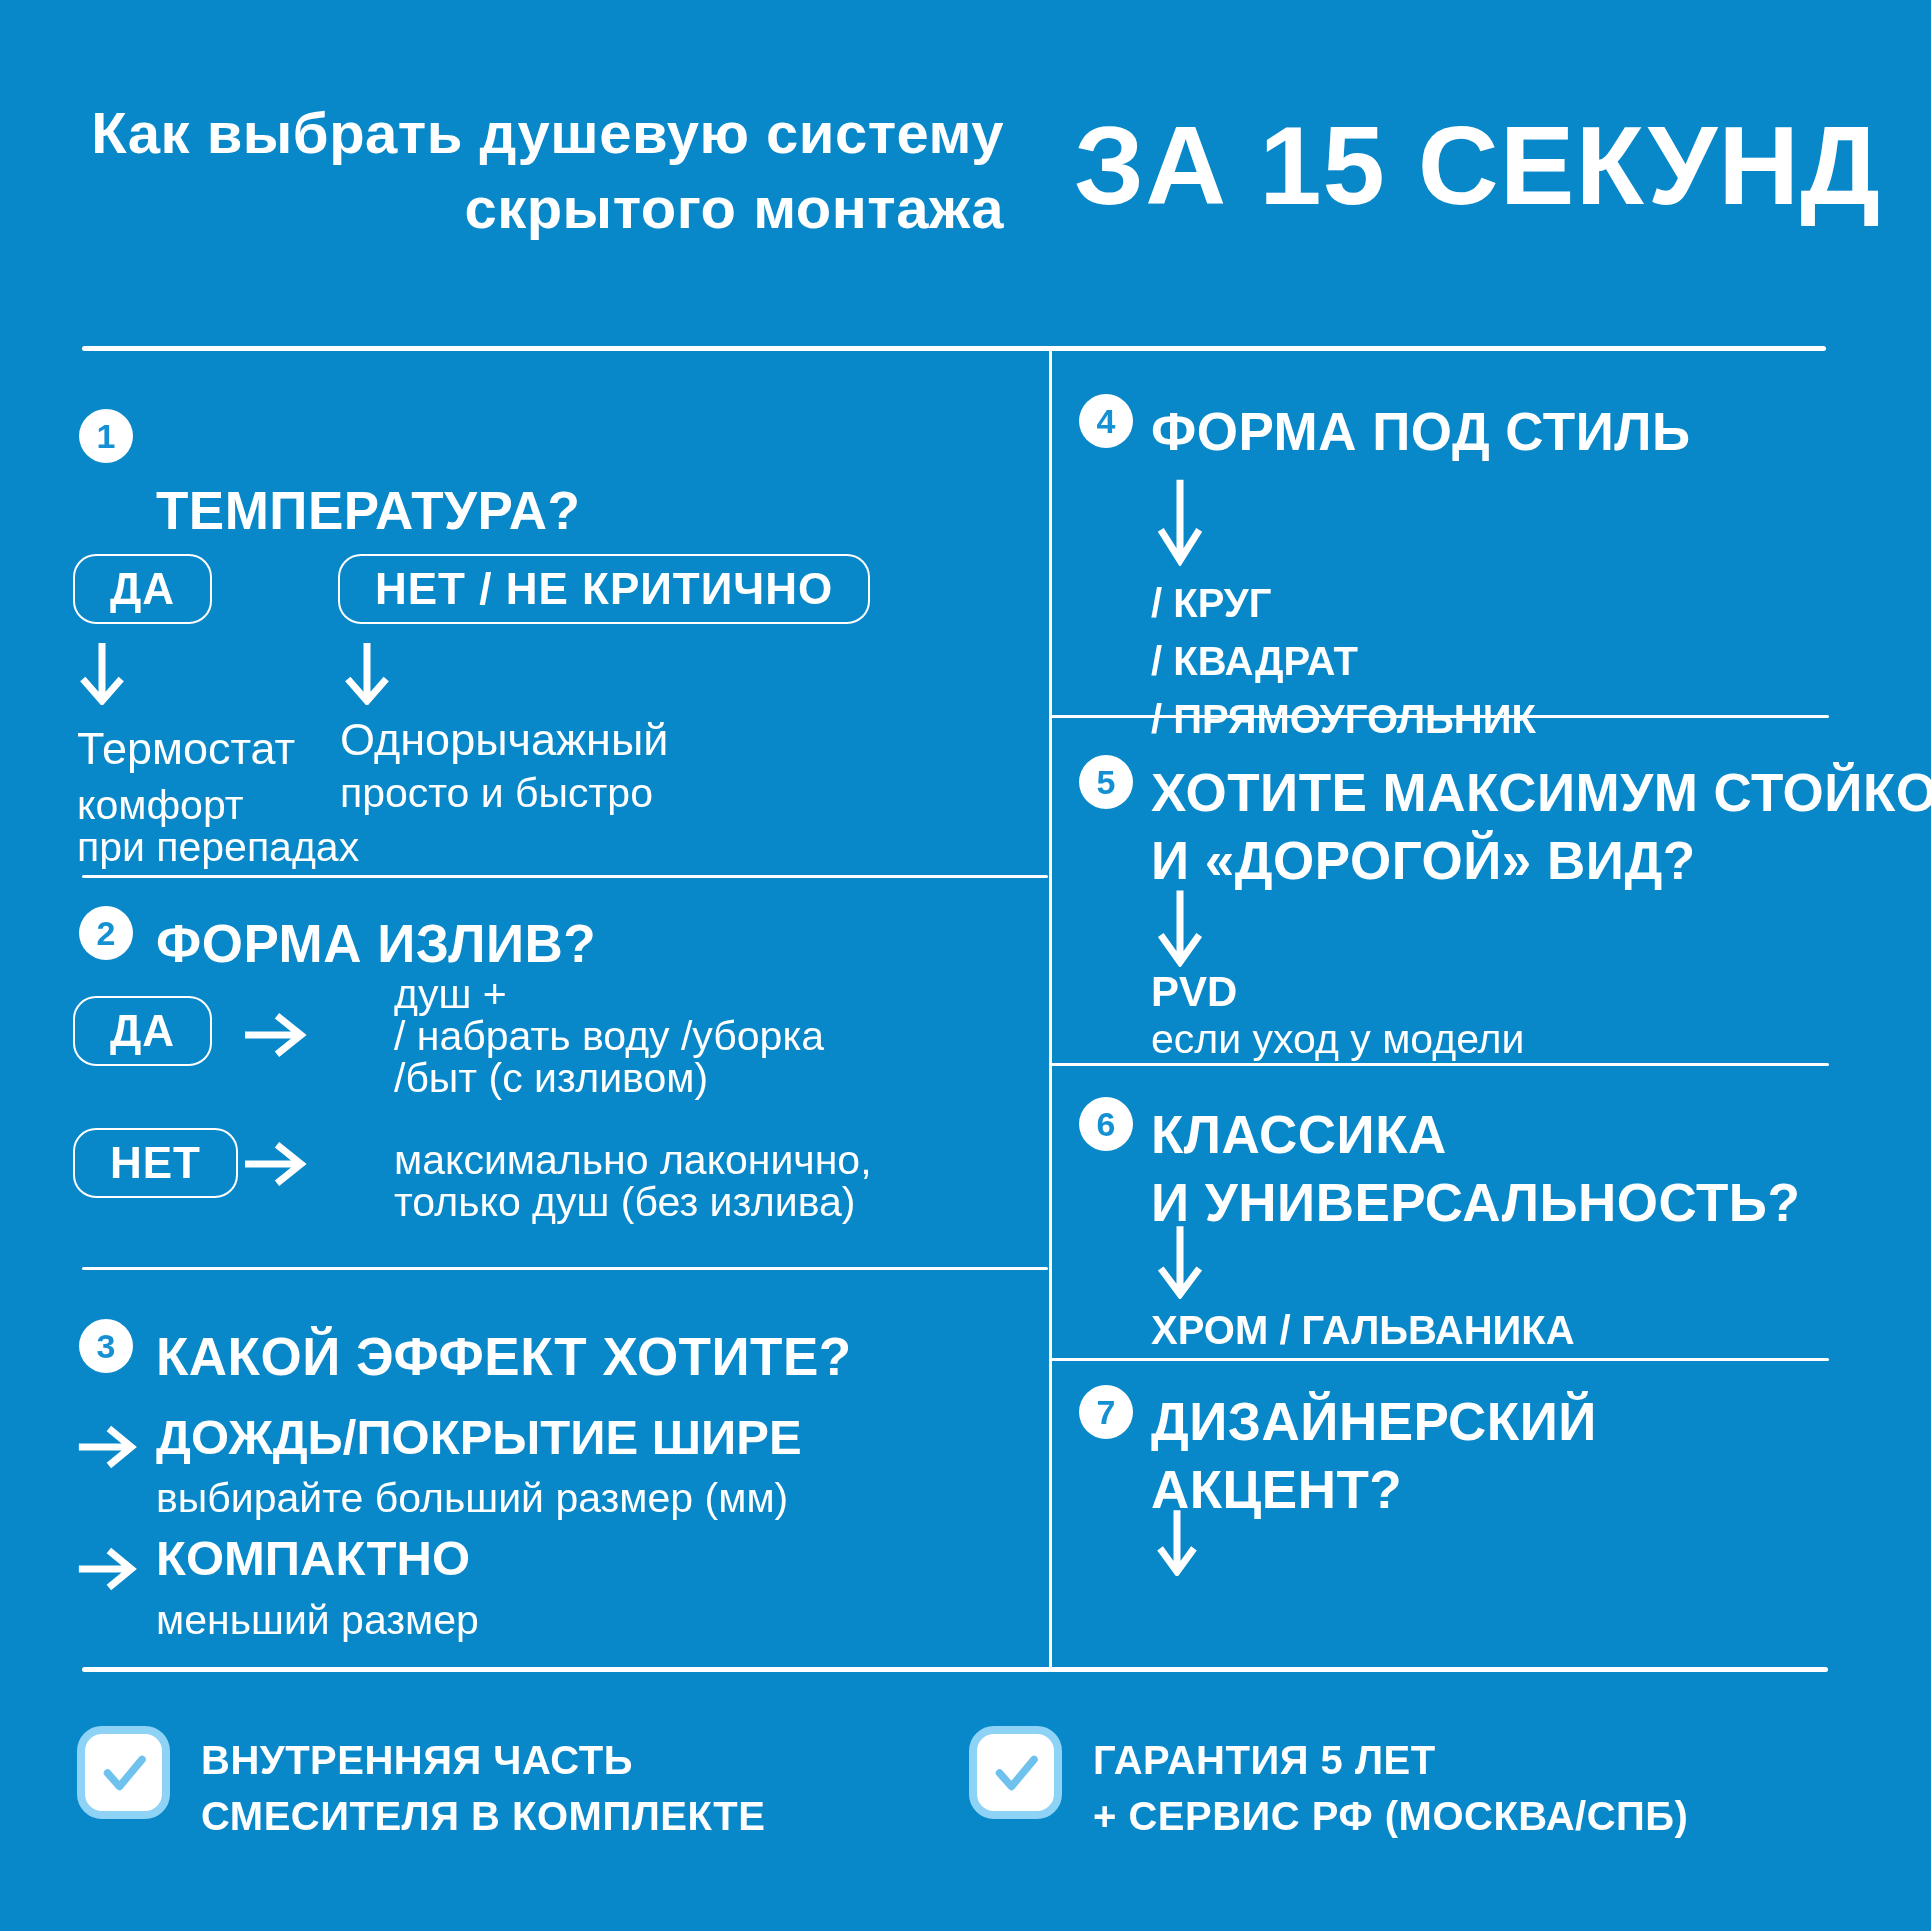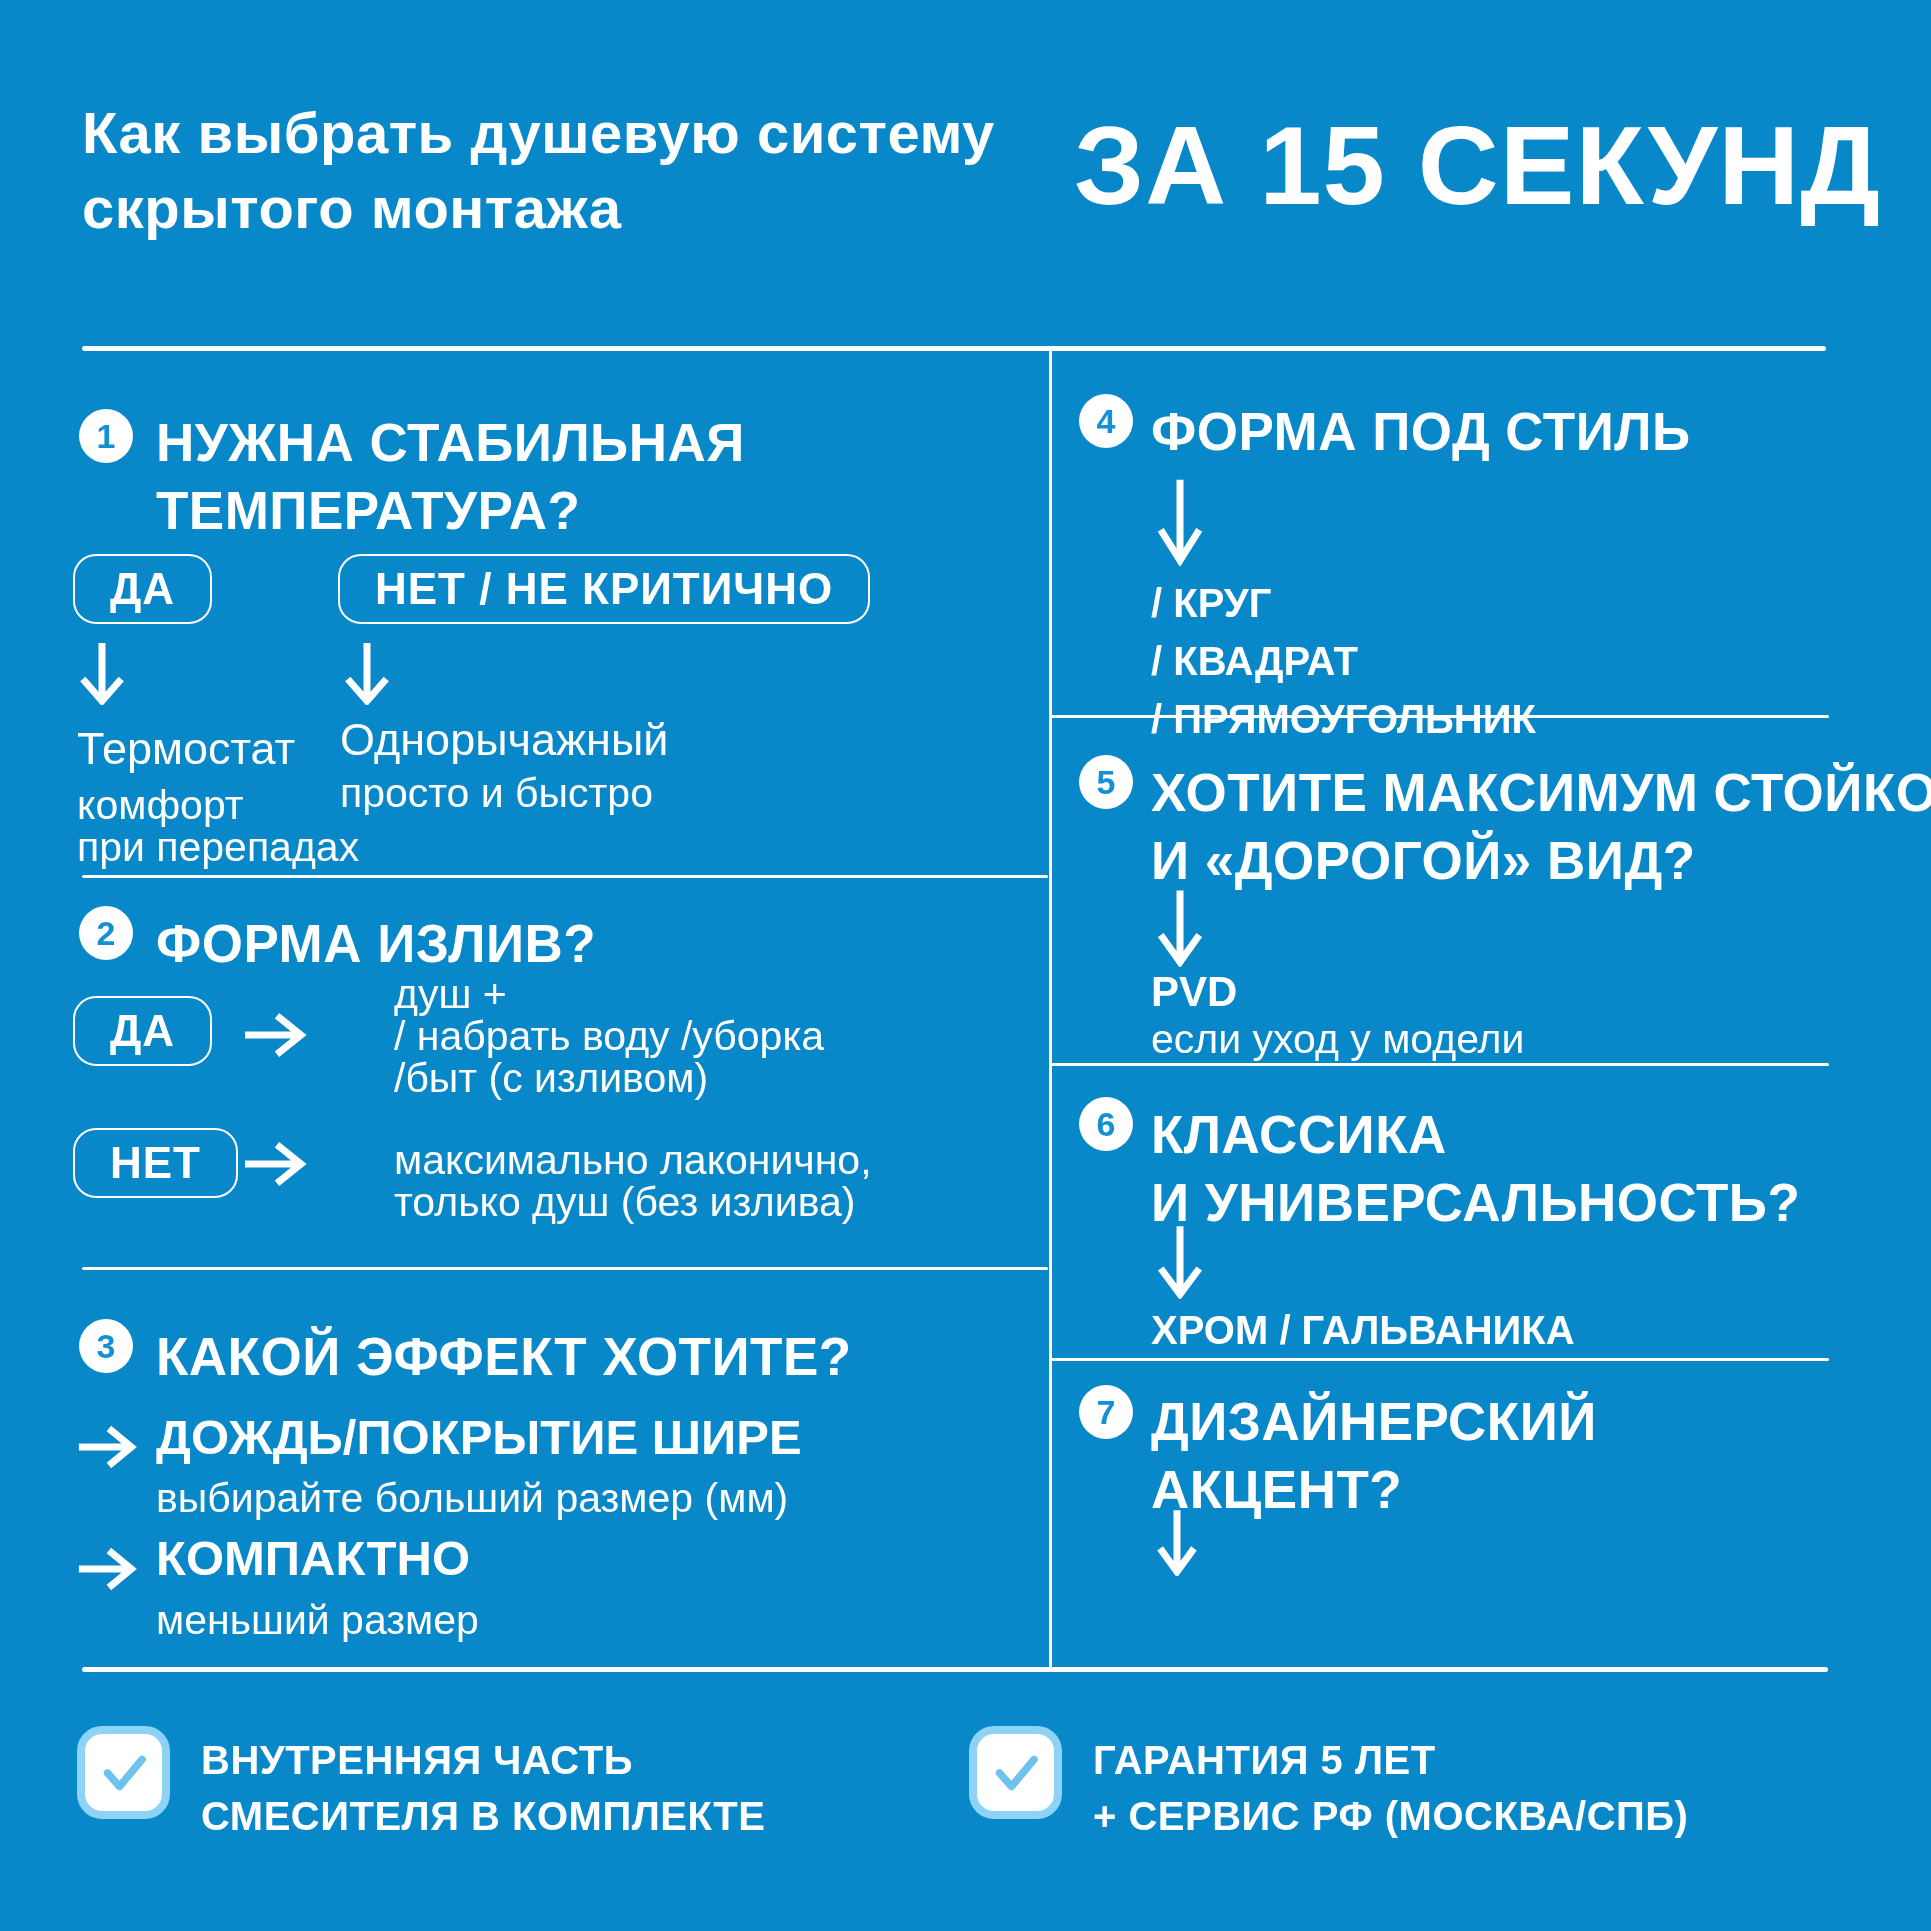--- a/index.html
+++ b/index.html
@@ -10,21 +10,21 @@
     --number-blue:#1591d3;
   }
   *{margin:0;padding:0;box-sizing:border-box;}
   html,body{background:var(--background);}
   body{font-family:"Liberation Sans","DejaVu Sans",sans-serif;color:var(--white);}
   #canvas{position:relative;width:1931px;height:1931px;background:var(--background);overflow:hidden;}
 
   .abs{position:absolute;}
 
   
-  .title{left:82px;top:95px;width:922px;text-align:left;font-size:58px;line-height:75px;font-weight:700;letter-spacing:0.5px;}
+  .title{left:82px;top:95px;width:922px;text-align:right;font-size:58px;line-height:75px;font-weight:700;letter-spacing:0.5px;}
   .badge{left:1074px;top:93px;width:792px;font-size:112px;line-height:145px;font-weight:800;white-space:nowrap;letter-spacing:1px;text-align:center;}
 
   
   .dv{background:var(--white);border-radius:2.9px;}
 
   
   .circle{width:54px;height:54px;border-radius:50%;background:var(--white);color:var(--number-blue);
           display:flex;align-items:center;justify-content:center;font-size:34px;font-weight:700;}
 
   
@@ -63,21 +63,21 @@
   <div class="abs dv" style="left:1049px;top:346px;width:2.9px;height:1325px;"></div>
   <div class="abs dv" style="left:82px;top:875px;width:966px;height:2.9px;"></div>
   <div class="abs dv" style="left:82px;top:1267px;width:966px;height:2.9px;"></div>
   <div class="abs dv" style="left:1051px;top:715px;width:778px;height:2.9px;"></div>
   <div class="abs dv" style="left:1051px;top:1063px;width:778px;height:2.9px;"></div>
   <div class="abs dv" style="left:1051px;top:1358px;width:778px;height:2.9px;"></div>
   <div class="abs dv" style="left:82px;top:1667px;width:1746px;height:4.8px;"></div>
 
   <div class="abs circle" style="left:79px;top:409px;">1</div>
   <div class="abs h" style="left:156px;top:409px;">
-    <span>НУЖНА СТАБИЛЬНАЯ</span><br>
+    <br>
     <span>ТЕМПЕРАТУРА?</span>
   </div>
   <div class="abs pill" style="left:73px;top:554px;">ДА</div>
   <div class="abs pill" style="left:338px;top:554px;">НЕТ / НЕ КРИТИЧНО</div>
   <svg class="abs arrow" style="left:77px;top:641px;" width="50" height="64" viewBox="0 0 52 64" preserveAspectRatio="none">
     <path d="M26 2 V58 M6 38 L26 60 L46 38" fill="none" stroke="#ffffff" stroke-width="7" vector-effect="non-scaling-stroke"></path>
   </svg>
   <svg class="abs arrow" style="left:342px;top:641px;" width="50" height="64" viewBox="0 0 52 64" preserveAspectRatio="none">
     <path d="M26 2 V58 M6 38 L26 60 L46 38" fill="none" stroke="#ffffff" stroke-width="7" vector-effect="non-scaling-stroke"></path>
   </svg>

